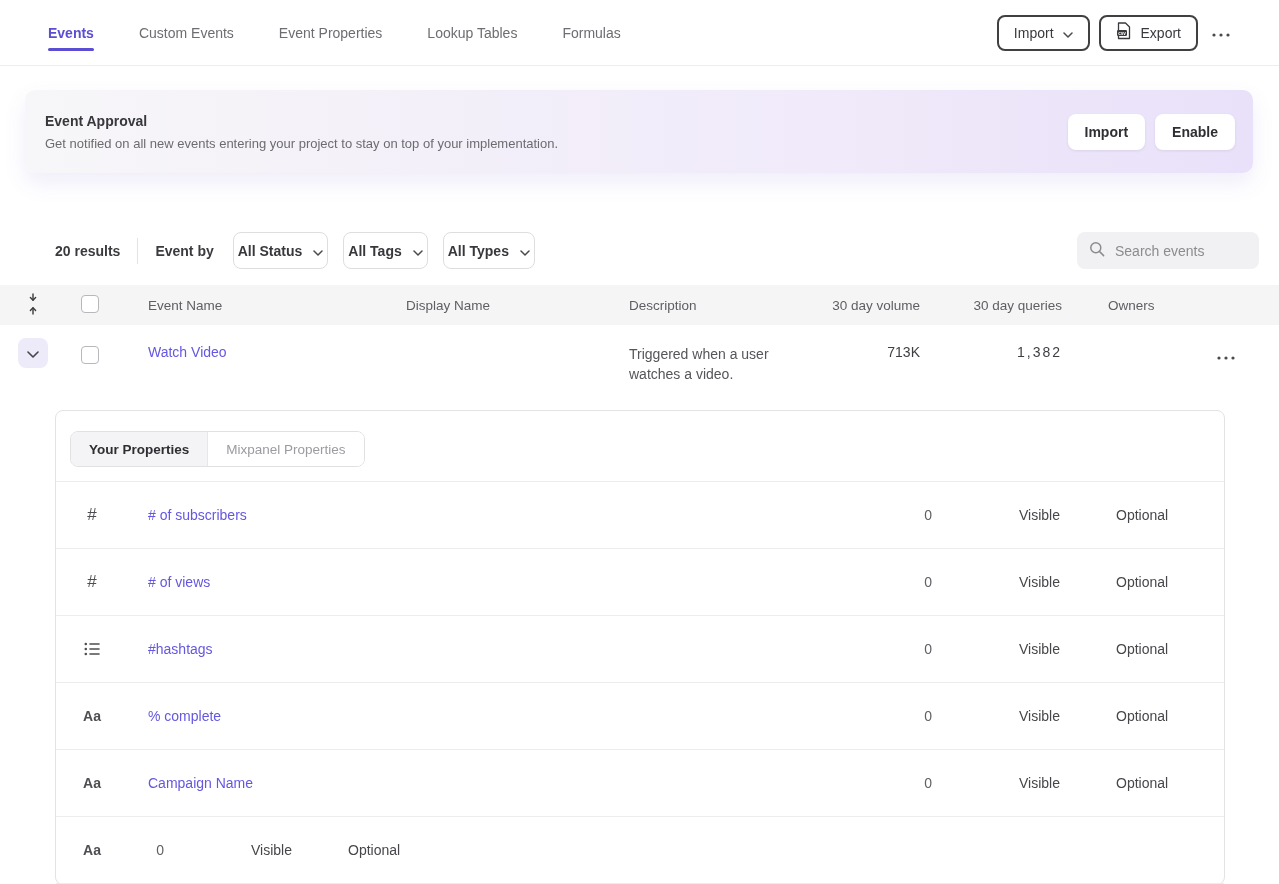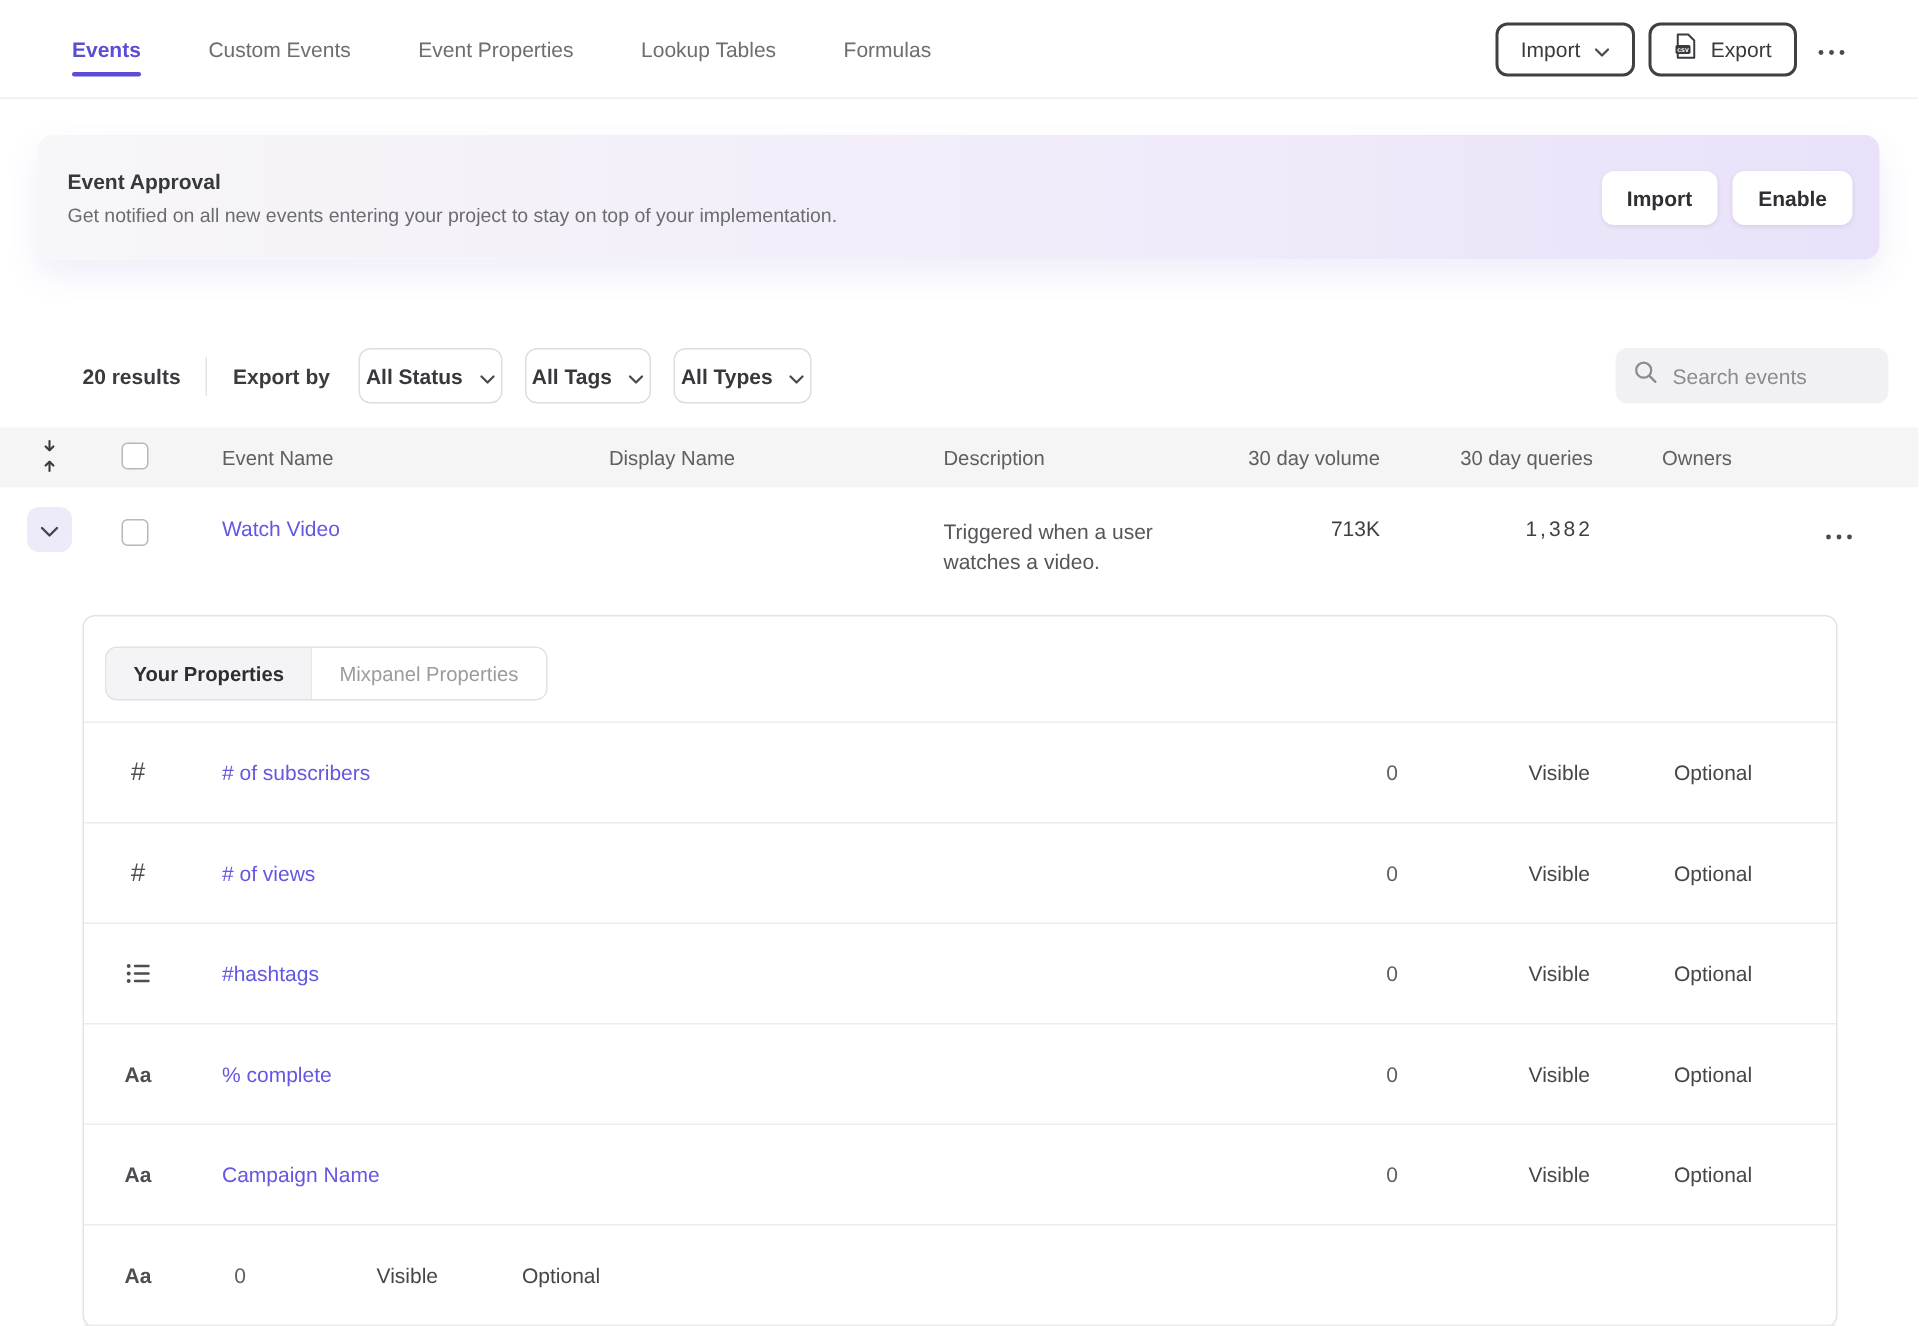--- a/index.html
+++ b/index.html
@@ -162,21 +162,21 @@
   </div>
   <div class="banner-actions">
     <button class="banner-btn">Import</button>
     <button class="banner-btn">Enable</button>
   </div>
 </div>
 
 <div class="filter-row">
   <span class="results">20 results</span>
   <span class="vdivider"></span>
-  <span class="filter-by">Export by</span>
+  <span class="filter-by">Event by</span>
   <button class="dropdown">
     <span>All Status</span>
     <span>
       <svg width="10" height="6" viewBox="0 0 10 6">
           <path d="M1 1l4 4 4-4" stroke="#4a4a4e" stroke-width="1.5" fill="none" stroke-linecap="round" stroke-linejoin="round"></path>
         </svg>
     </span>
   </button>
   <button class="dropdown">
     <span>All Tags</span>

